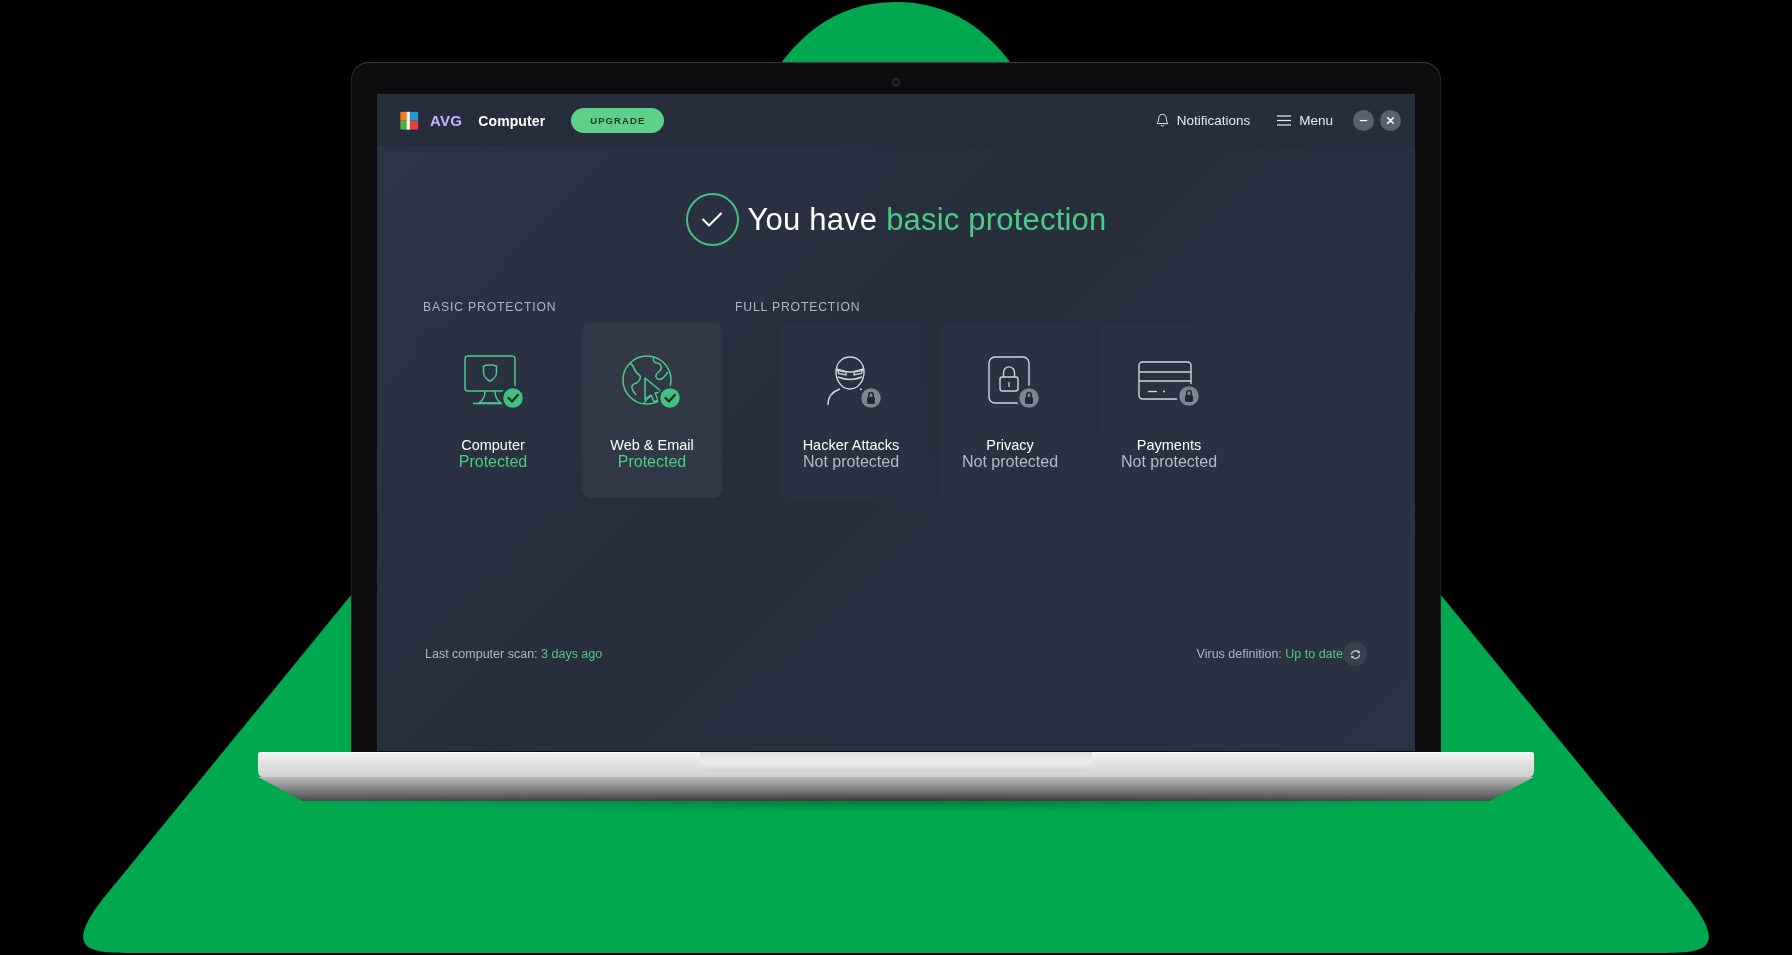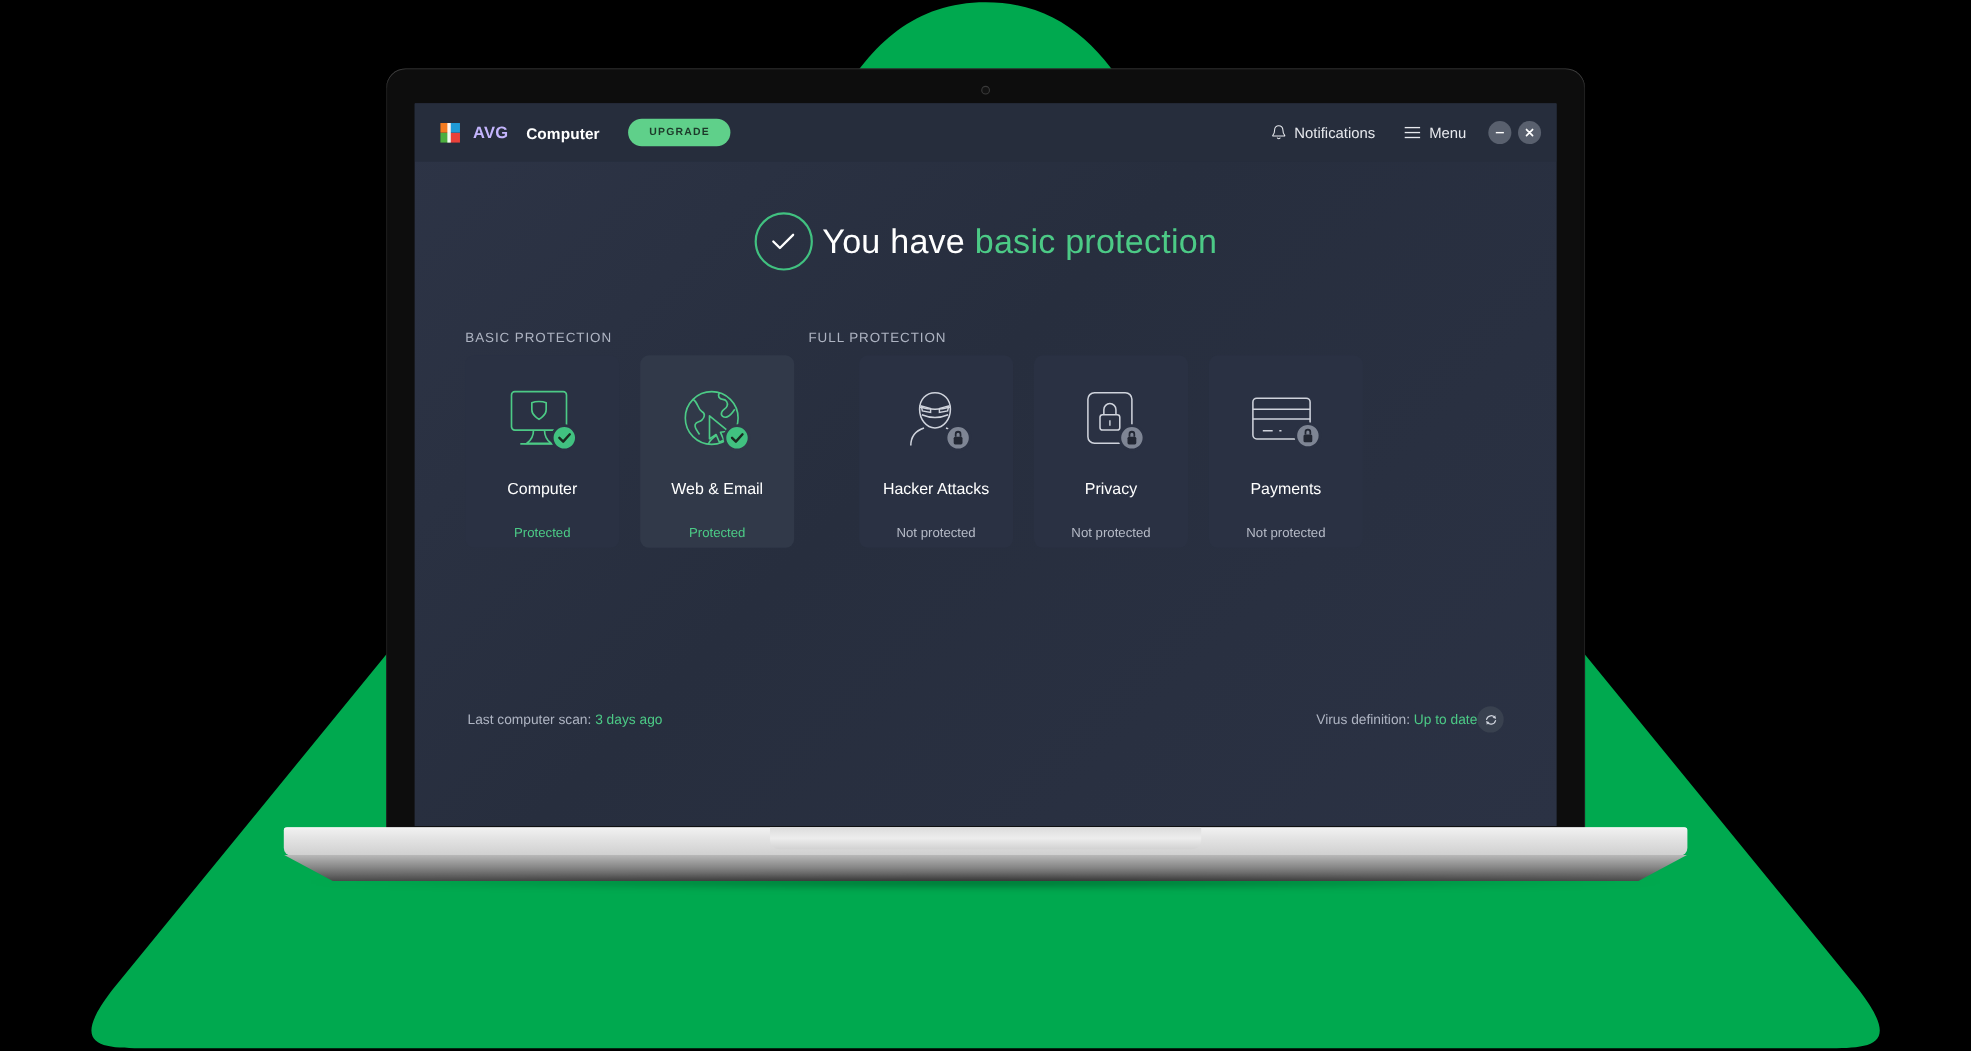--- a/index.html
+++ b/index.html
@@ -258,22 +258,22 @@
     align-items: center;
     justify-content: center;
     position: relative;
   }
   .card-title {
     margin-top: 23px;
     font-size: 14.5px;
     color: #ffffff;
   }
   .card-status {
-    margin-top: 24px;
-    font-size: 12px;
+    margin-top: 0;
+    font-size: 16px;
     color: #b5bac6;
   }
   .card-status.ok { color: #4cca86; }
 
   
   .footer {
     margin-top: auto;
     margin-bottom: 70px;
     display: flex;
     align-items: center;

